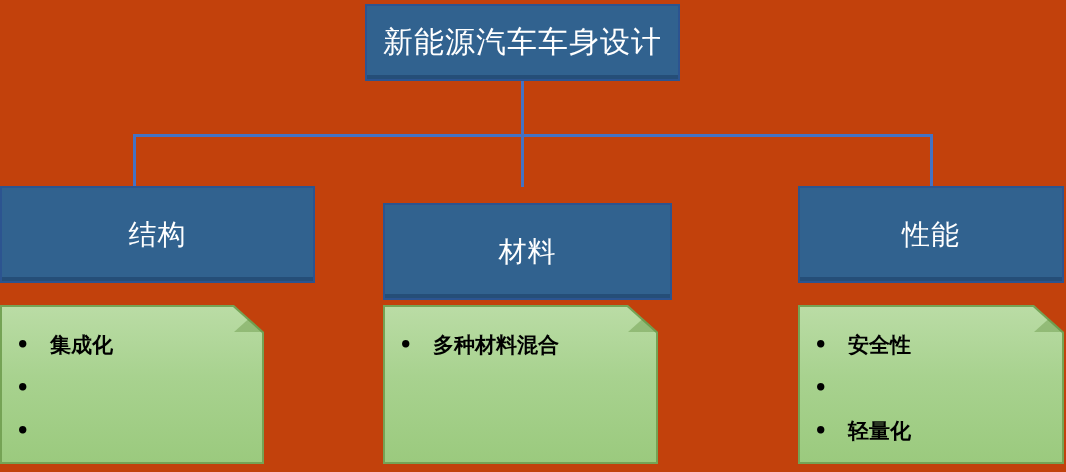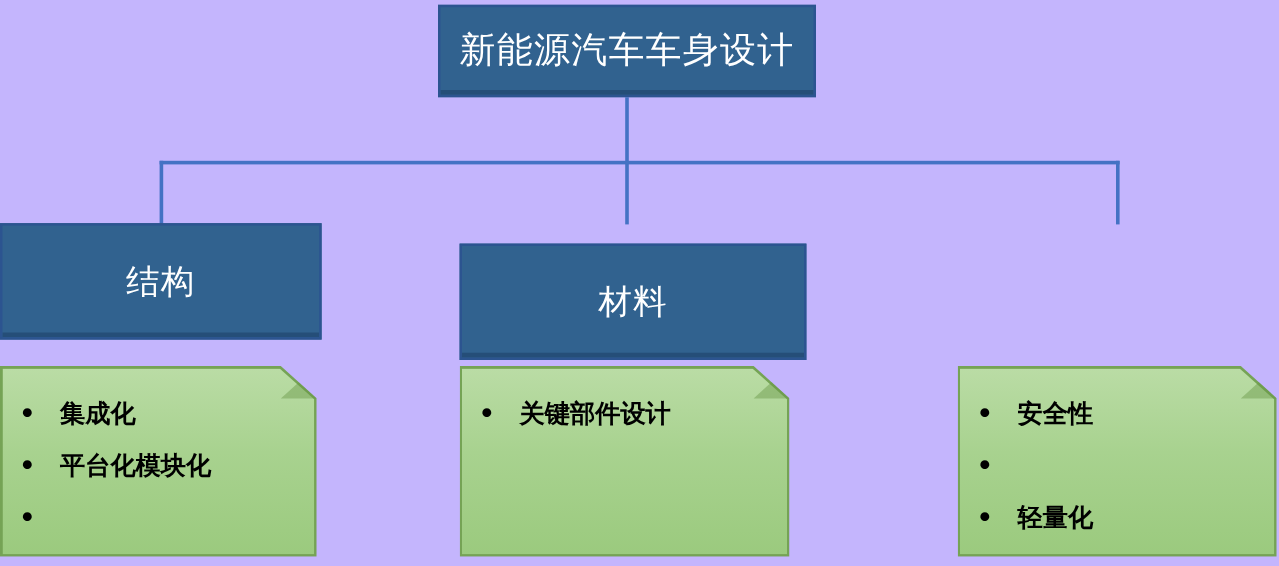--- a/index.html
+++ b/index.html
@@ -1,39 +1,39 @@
 <!DOCTYPE html>
 <html><head>
 <meta charset="utf-8">
 <style>
   html, body { margin: 0; padding: 0; background: #ffffff; }
   .stage {
     position: relative;
     width: 1066px;
     height: 472px;
-    background: #c4b5fd;
+    background: #c2410c;
     overflow: hidden;
     font-family: "DejaVu Sans", "Liberation Sans", sans-serif;
   }
   
   .node {
     position: absolute;
     box-sizing: border-box;
     background: #31628F;
     border: 2px solid #2C5490;
     box-shadow: inset 0 -4px 0 rgba(18, 42, 77, 0.35);
     color: #ffffff;
     display: flex;
     align-items: center;
     justify-content: center;
     letter-spacing: 1px;
   }
   .node.root  { left: 365px; top: 4px;   width: 315px; height: 77px; font-size: 30px; }
   .node.branch{ top: 186px; height: 97px; font-size: 28px; }
-  .node.b0 { left: 0;     width: 268px; justify-content: center; }
+  .node.b0 { left: 0;     width: 315px; justify-content: center; }
   .node.b1 { left: 383px; width: 289px; margin-top: 17px; }
   .node.b2 { left: 798px; width: 266px; }
   
   .conn { position: absolute; background: #4472C4; }
   .conn.v { width: 3px; }
   .conn.h { height: 3px; }
   
   .leaf {
     position: absolute;
     top: 305px;
@@ -95,46 +95,48 @@
   <div class="conn h" style="left:133px; top:134px; width:800px;"></div>
   <div class="conn v" style="left:133px; top:134px; height:53px;"></div>
   <div class="conn v" style="left:930px; top:134px; height:53px;"></div>
 
   <div class="node branch b0">
     <span>结构</span>
   </div>
   <div class="node branch b1">
     <span>材料</span>
   </div>
+  <div class="node branch b2">
+    <span>性能</span>
+  </div>
 
   <div class="leaf l0">
     <div class="leaf-fill"></div>
     <div class="leaf-fold"></div>
     <ul class="leaf-list">
       <li>
         <span class="dot">•</span>
         <span>集成化</span>
       </li>
       <li>
         <span class="dot">•</span>
-        <span>平台化模块化</span>
       </li>
       <li>
         <span class="dot">•</span>
       </li>
     </ul>
   </div>
 
   <div class="leaf l1">
     <div class="leaf-fill"></div>
     <div class="leaf-fold"></div>
     <ul class="leaf-list">
       <li>
         <span class="dot">•</span>
-        <span>关键部件设计</span>
+        <span>多种材料混合</span>
       </li>
     </ul>
   </div>
 
   <div class="leaf l2">
     <div class="leaf-fill"></div>
     <div class="leaf-fold"></div>
     <ul class="leaf-list">
       <li>
         <span class="dot">•</span>

